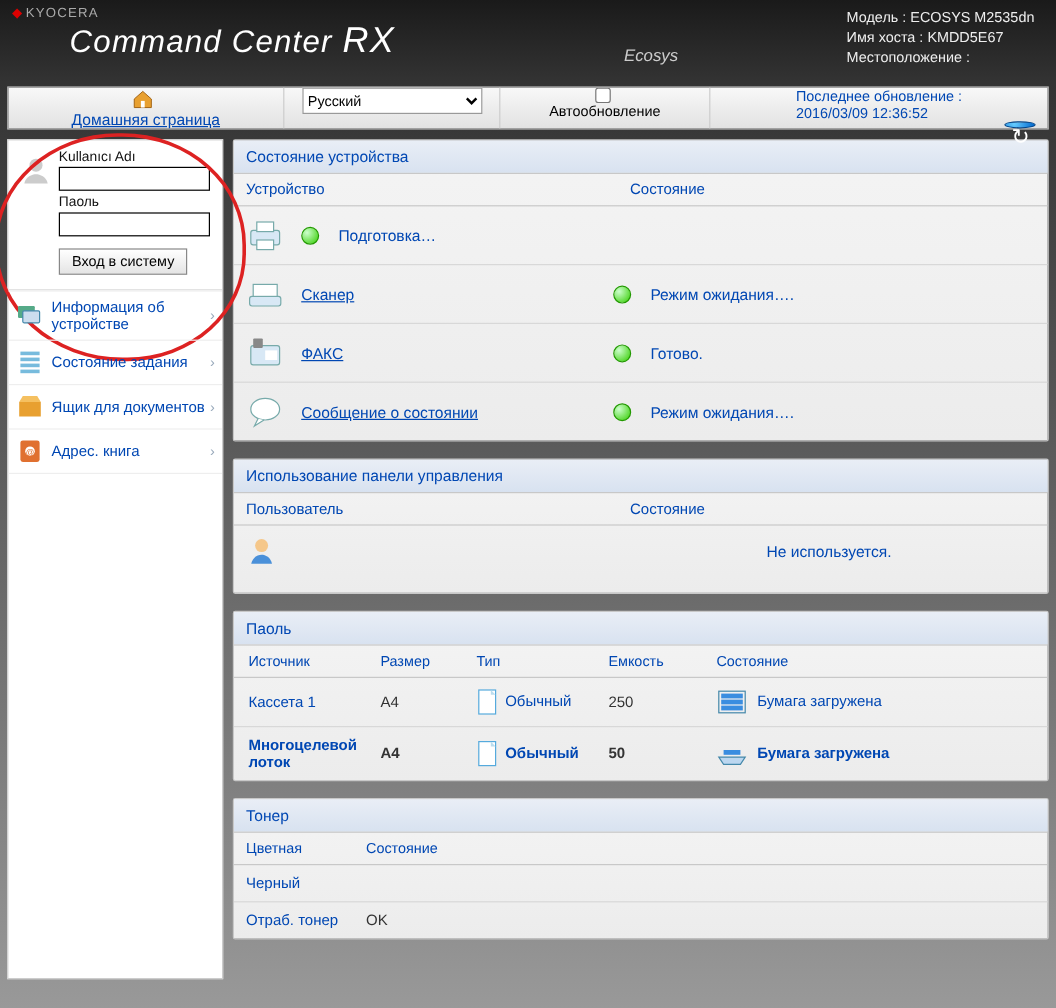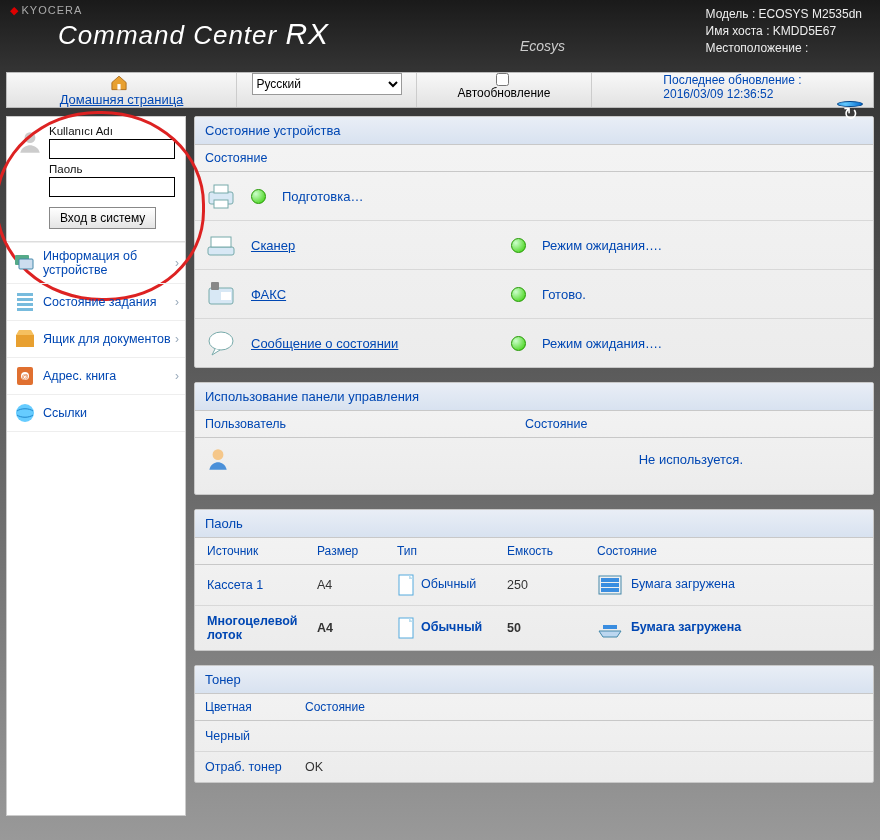--- a/index.html
+++ b/index.html
@@ -162,33 +162,27 @@
     </div>
     <div class="nav-item">
       <svg class="nicon" viewBox="0 0 24 24">
           <rect x="4" y="3" width="16" height="18" rx="2" fill="#e07030"></rect>
           <circle cx="12" cy="12" r="4" fill="#fff"></circle>
           <text x="12" y="15" font-size="7" text-anchor="middle" fill="#e07030">@</text>
         </svg>
       <span class="ntxt">Адрес. книга</span>
       <span class="nav-chev">›</span>
     </div>
-    <div class="nav-item">
-      <svg class="nicon" viewBox="0 0 24 24">
-          <circle cx="12" cy="12" r="9" fill="#6cf"></circle>
-          <path d="M4 10c4-3 12-3 16 0M4 14c4 3 12 3 16 0" stroke="#28c" fill="none"></path>
-        </svg>
-      <span class="ntxt">Ссылки</span>
-    </div>
   </div>
 
   <div class="main">
     <div class="panel">
       <div class="panel-h">Состояние устройства</div>
       <div class="cols">
+        <div>Устройство</div>
           <div>Состояние</div>
       </div>
       <div class="devrow">
         <svg class="dicon" viewBox="0 0 32 32">
             <rect x="4" y="12" width="24" height="12" rx="2" fill="#d8e8f5" stroke="#7aa"></rect>
             <rect x="9" y="5" width="14" height="8" fill="#fff" stroke="#7aa"></rect>
             <rect x="9" y="20" width="14" height="8" fill="#fff" stroke="#7aa"></rect>
           </svg>
         <div class="dstatus">
             <span class="dot-g"></span>

